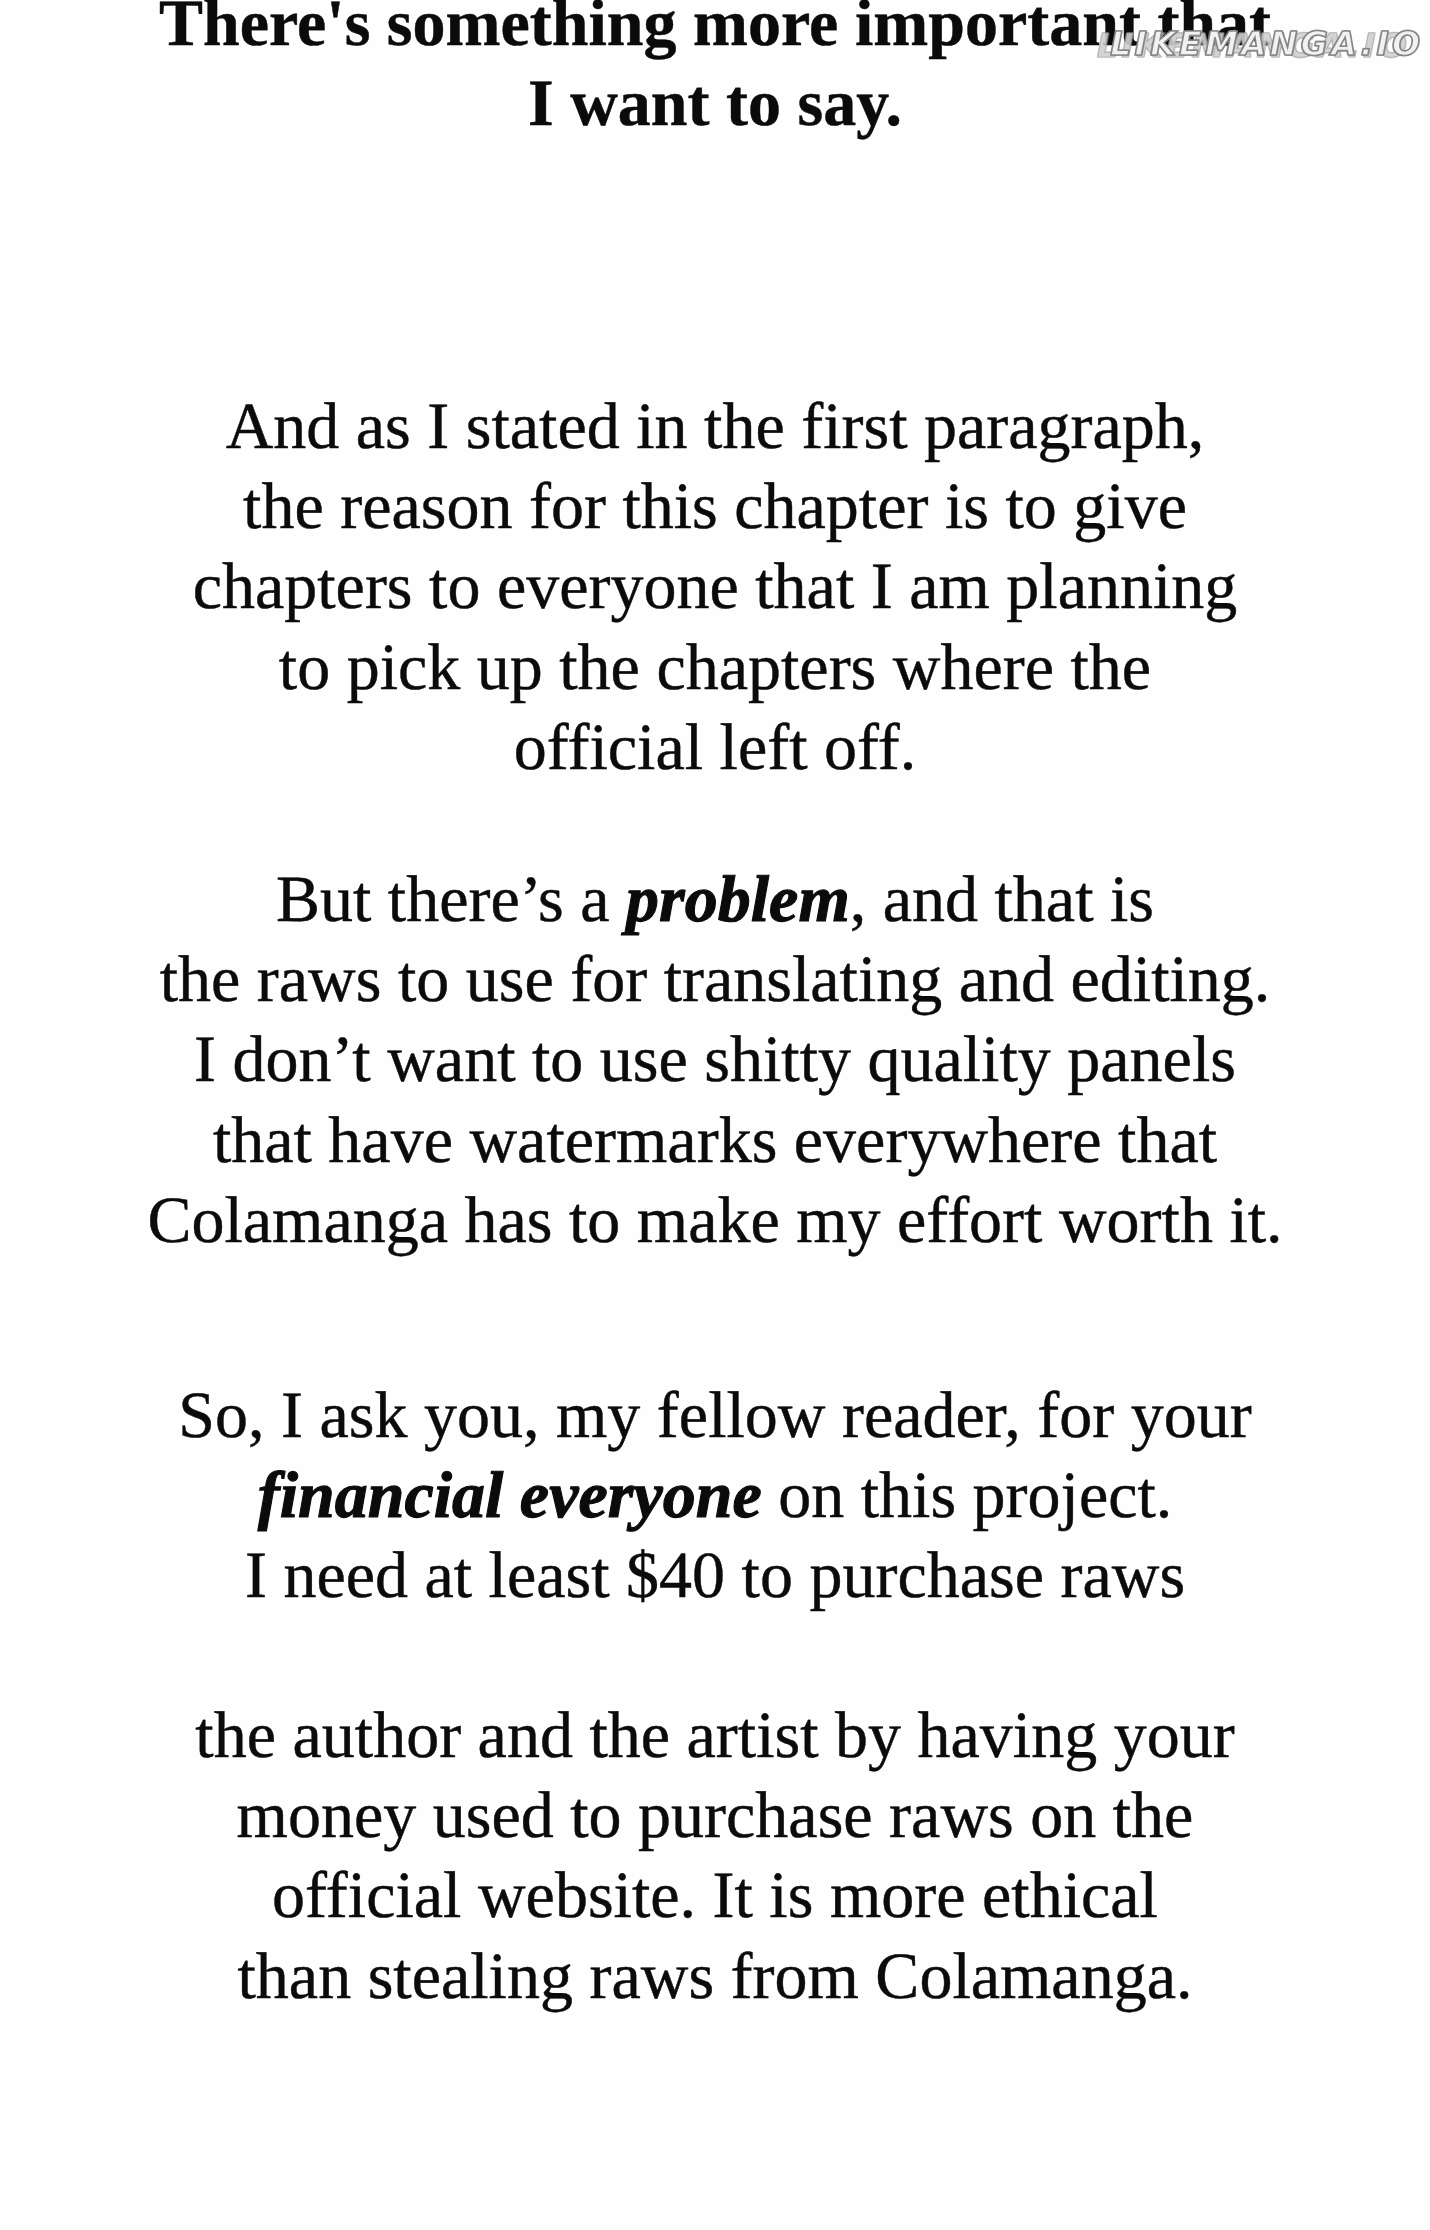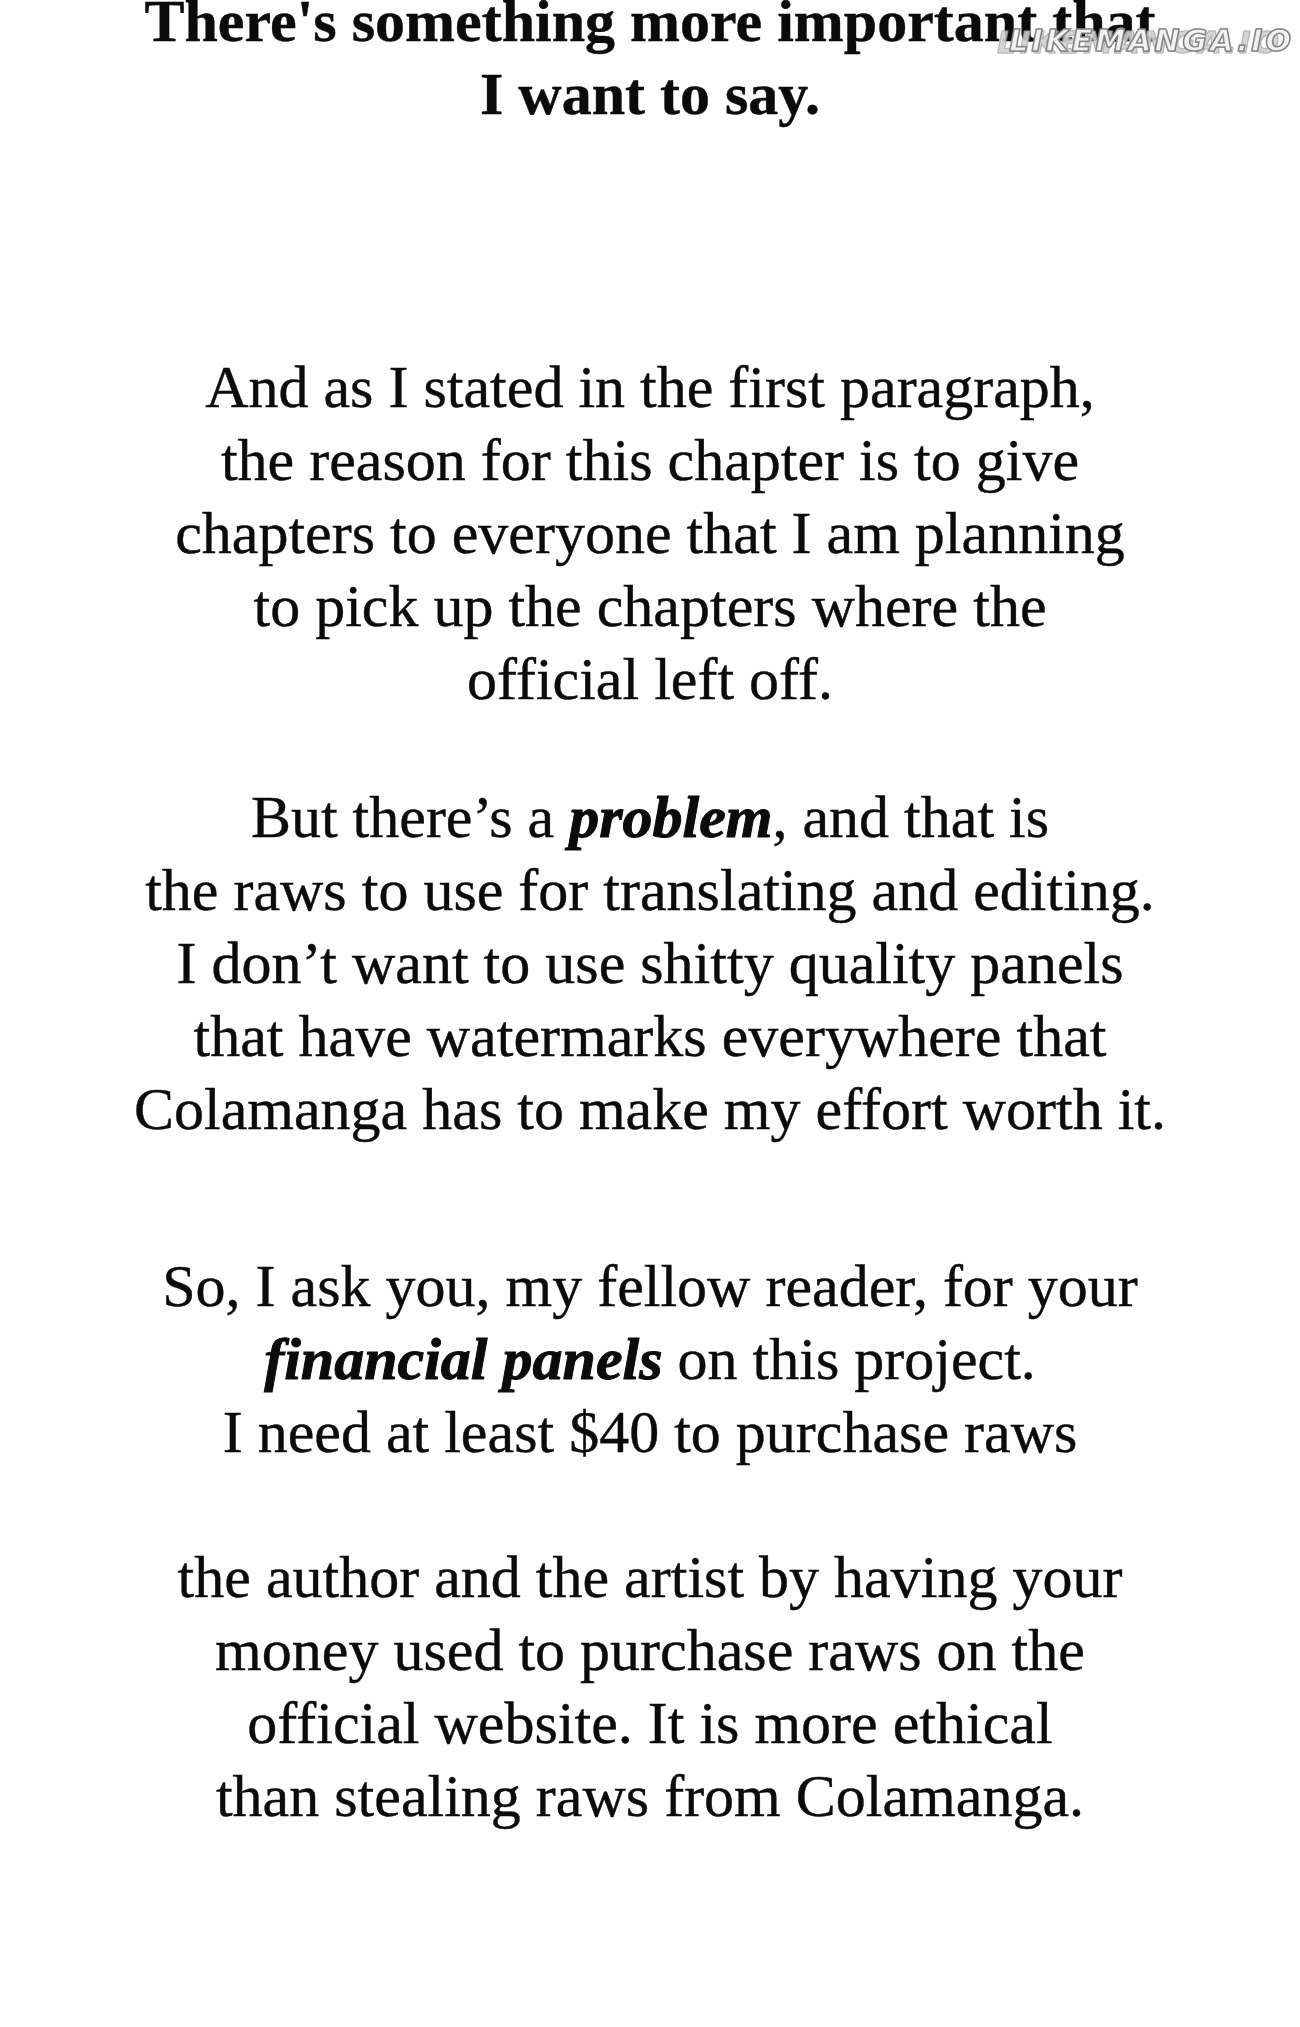--- a/index.html
+++ b/index.html
@@ -90,21 +90,21 @@
   <div class="para para-problem">
     <div class="line"><span>But there’s a </span><span class="b">problem</span><span>, and that is</span></div>
     <div class="line">the raws to use for translating and editing.</div>
     <div class="line">I don’t want to use shitty quality panels</div>
     <div class="line">that have watermarks everywhere that</div>
     <div class="line">Colamanga has to make my effort worth it.</div>
   </div>
 
   <div class="para para-support">
     <div class="line">So, I ask you, my fellow reader, for your</div>
-    <div class="line"><span class="b">financial panels</span><span> on this project.</span></div>
+    <div class="line"><span class="b">financial everyone</span><span> on this project.</span></div>
     <div class="line">I need at least $40 to purchase raws</div>
   </div>
 
   <div class="para para-ethics">
     <div class="line">the author and the artist by having your</div>
     <div class="line">money used to purchase raws on the</div>
     <div class="line">official website. It is more ethical</div>
     <div class="line">than stealing raws from Colamanga.</div>
   </div>
 

